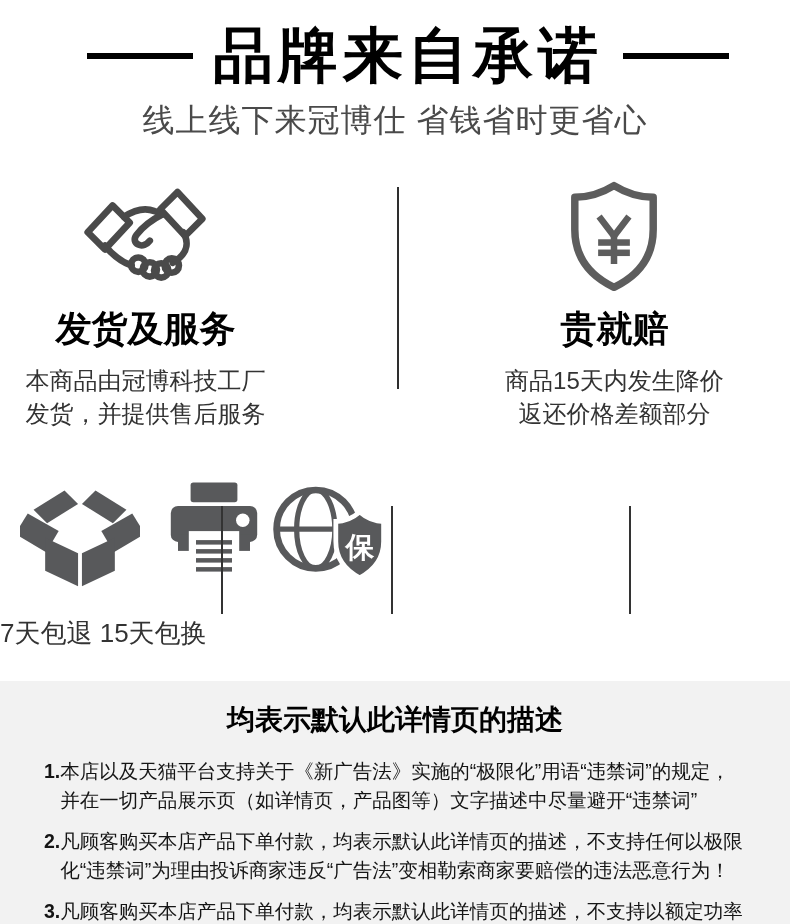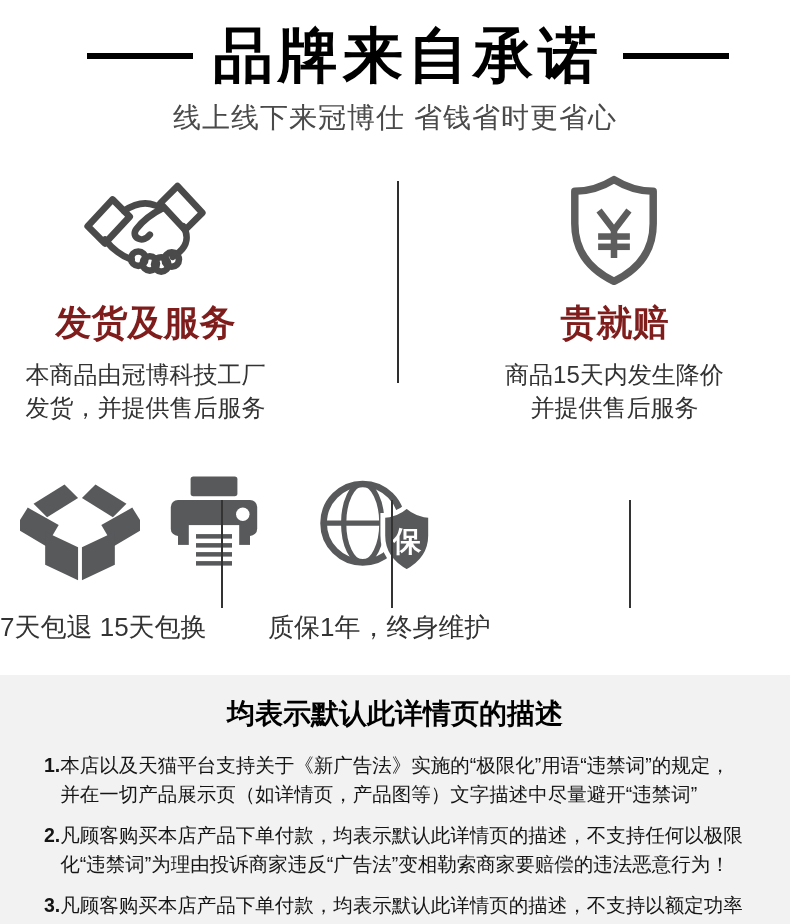--- a/index.html
+++ b/index.html
@@ -12,31 +12,31 @@
 
   
   .header { padding-top:24px; }
   .title-row { display:flex; align-items:center; justify-content:center; gap:20px;padding-left:26px; }
   .title-line { width:106px; height:6px; background:#000; }
   .page-title {
     font-size:60px; font-weight:900; letter-spacing:5px; color:#000;
     line-height:1.05; white-space:nowrap;
   }
   .subtitle {
-    margin-top:12px; text-align:center; font-size:28px; letter-spacing:1px;
+    margin-top:12px; text-align:center; font-size:32px; letter-spacing:1px;
     color:#4a4a4a; font-weight:400;
   }
 
   
   .promises { position:relative; display:flex; margin-top:32px; }
   .promise-col { width:398px; text-align:center; }
   .promise-col.left  { padding-right:80px; }
   .promise-col.right { width:452px; padding-left:68px; }
   .promise-icon-box { height:122px; display:flex; align-items:center; justify-content:center; }
-  .promise-title { font-size:36px; font-weight:800; color:#7f1d1d; margin-top:8px; }
+  .promise-title { font-size:36px; font-weight:800; color:#000000; margin-top:8px; }
   .promise-text  { font-size:24px; color:#333; line-height:33px; margin-top:10px; white-space:pre-line; }
   .v-divider-main { position:absolute; left:397px; top:12px; width:2px; height:202px; background:#2e2e2e; }
 
   
   .services { position:relative; display:flex; margin-top:42px; }
   .service-cell { text-align:center; }
   .service-cell:nth-child(1){ width:222px; }
   .service-cell:nth-child(2){ width:170px; }
   .service-cell:nth-child(3){ width:238px; }
   .service-cell:nth-child(4){ width:160px; }
@@ -101,21 +101,21 @@
         <g stroke="#5d5d5d" stroke-width="7" fill="none">
           <path d="M44 42 L60 63 L76 42"></path>
           <line x1="60" y1="63" x2="60" y2="93"></line>
           <line x1="43" y1="70" x2="77" y2="70"></line>
           <line x1="43" y1="81" x2="77" y2="81"></line>
         </g>
       </svg>
     </div>
     <div class="promise-title">贵就赔</div>
     <div class="promise-text">商品15天内发生降价
-并提供售后服务</div>
+返还价格差额部分</div>
   </div>
 </div>
 
 <div class="services">
   <div class="v-divider-s d1"></div>
   <div class="v-divider-s d2"></div>
   <div class="v-divider-s d3"></div>
 
   <div class="service-cell">
     <div class="service-icon-box">
@@ -155,21 +155,20 @@
       <svg width="128" height="106" viewBox="0 0 134 110">
         <g fill="none" stroke="#58595b">
           <circle cx="50" cy="52" r="41" stroke-width="7"></circle>
           <ellipse cx="50" cy="52" rx="20" ry="41" stroke-width="5.5"></ellipse>
           <line x1="7" y1="52" x2="93" y2="52" stroke-width="5.5"></line>
         </g>
         <path d="M96 34 C104 41 113 44 121 44 L121 65 C121 83 111 95 96 103 C81 95 71 83 71 65 L71 44 C79 44 88 41 96 34 Z" fill="#58595b" stroke="#ffffff" stroke-width="5"></path>
         <text x="96" y="81" text-anchor="middle" font-size="30" font-weight="bold" fill="#ffffff">保</text>
       </svg>
     </div>
-    <div class="service-label">质保1年，终身维护</div>
   </div>
 
 </div>
 
 <div class="notice">
   <div class="notice-title">均表示默认此详情页的描述</div>
 
   <div class="notice-para">
     <span class="num">1.</span>
     <span class="txt">本店以及天猫平台支持关于《新广告法》实施的“极限化”用语“违禁词”的规定，并在一切产品展示页（如详情页，产品图等）文字描述中尽量避开“违禁词”</span>

